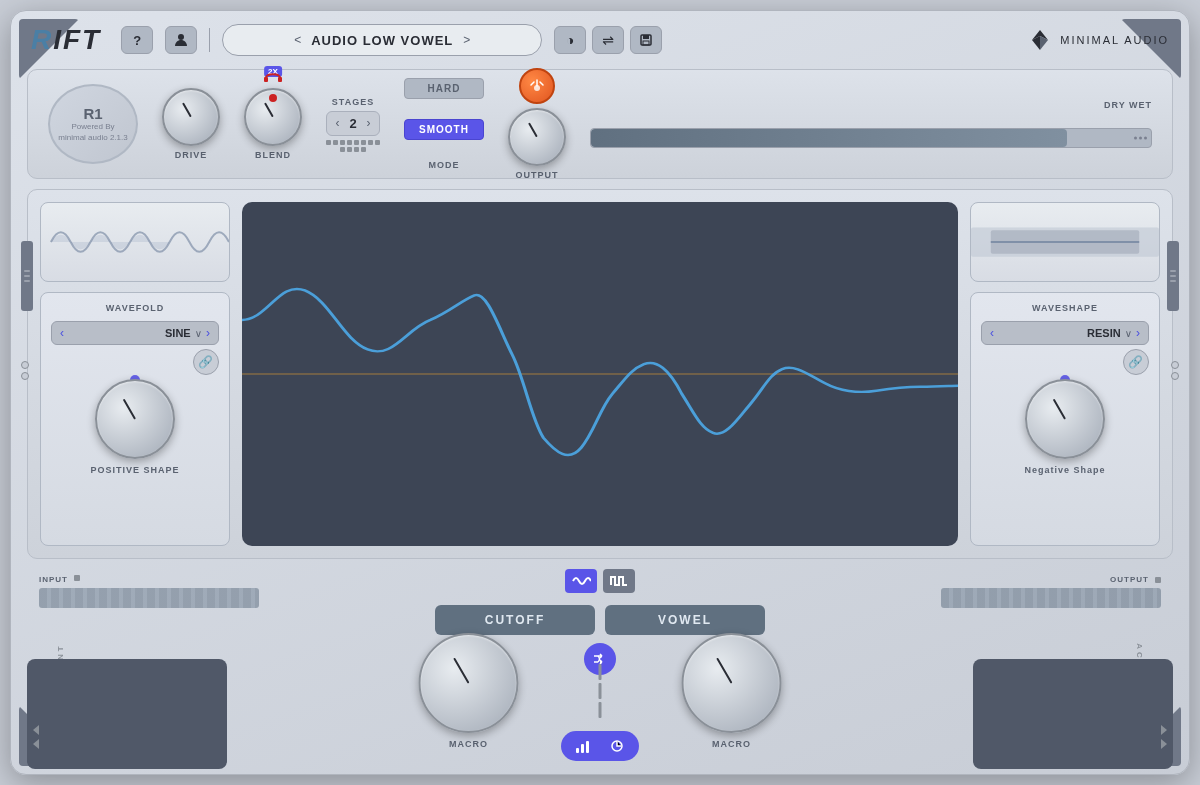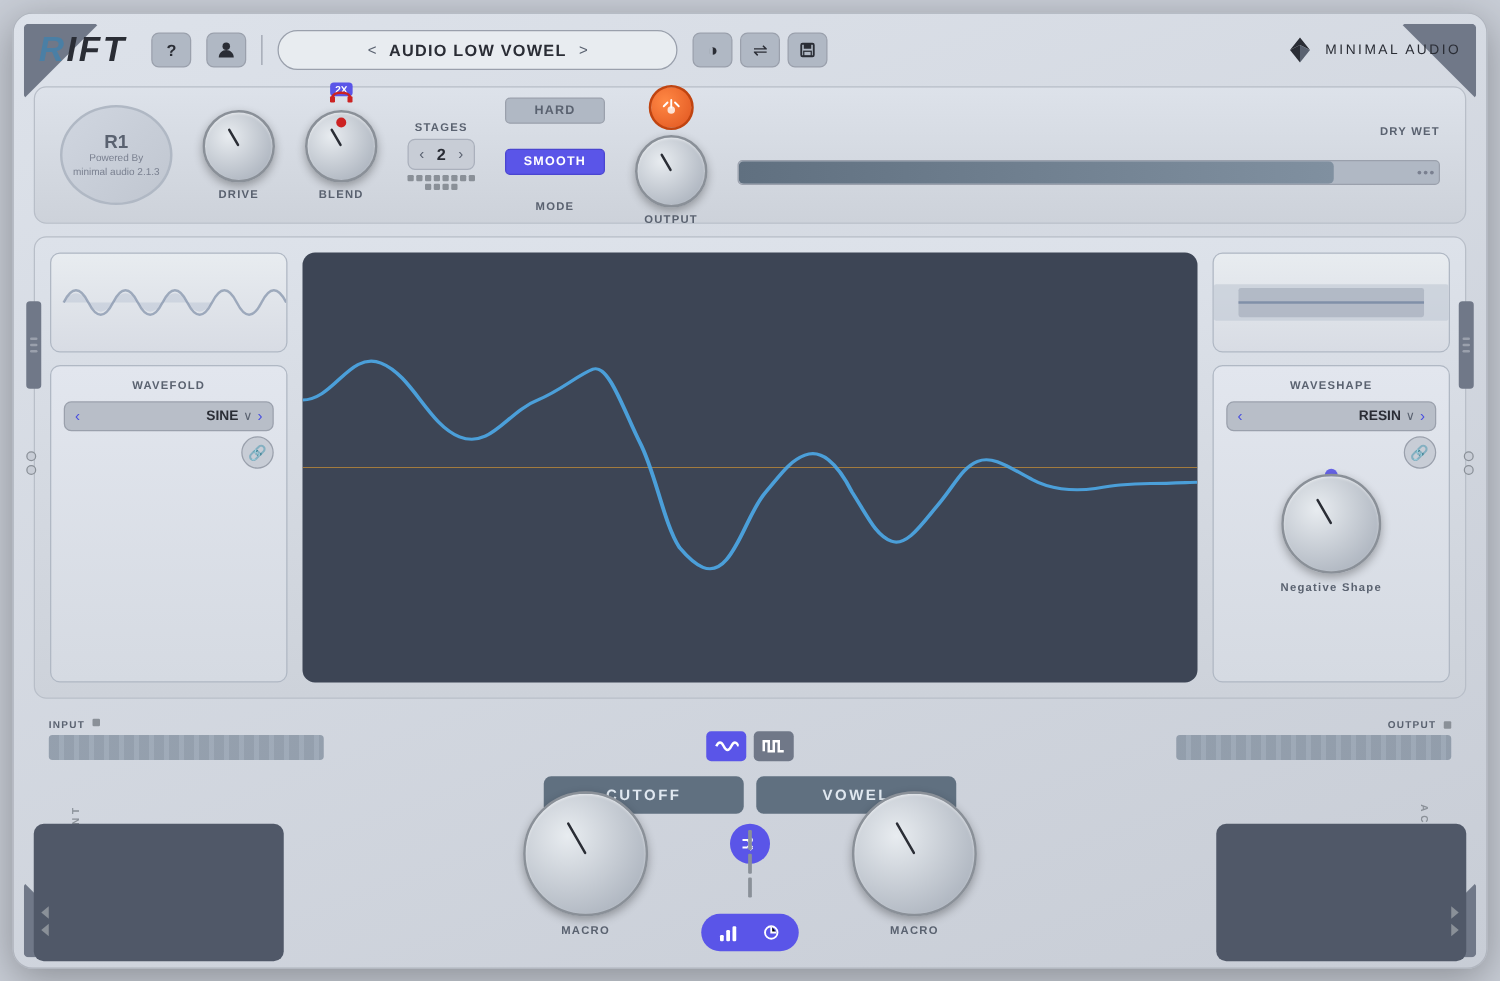--- a/index.html
+++ b/index.html
@@ -434,21 +434,21 @@
       position: absolute;
       top: 558px;
       left: 16px;
       right: 16px;
       height: 200px;
     }
 
     
     .filter-buttons {
       position: absolute;
-      top: 16px;
+      top: 0;
       left: 50%;
       transform: translateX(-50%);
       display: flex;
       flex-direction: column;
       align-items: center;
       gap: 8px;
     }
     .wave-mode-btns {
       display: flex;
       gap: 6px;
@@ -715,20 +715,25 @@
       <div class="wavefold-section">
         <div class="section-title">WAVEFOLD</div>
         <div class="selector-row">
           <span class="selector-arrow">‹</span>
           <span class="selector-value">SINE</span>
           <span class="selector-chevron">∨</span>
           <span class="selector-arrow">›</span>
         </div>
         <div style="display:flex;justify-content:flex-end;margin-top:4px;">
           <div class="link-btn">🔗</div>
+        </div>
+        <div style="position:relative;display:flex;flex-direction:column;align-items:center;margin-top:4px;">
+          <div style="position:absolute;top:-4px;left:50%;transform:translateX(-50%);width:10px;height:10px;border-radius:50%;background:#5a55e8;opacity:0.9;"></div>
+          <div class="knob knob-lg"></div>
+          <div class="knob-label" style="margin-top:6px;">POSITIVE SHAPE</div>
         </div>
       </div>
     </div>
 
     <div class="center-display">
       <svg class="wave-canvas" viewBox="0 0 570 350" preserveAspectRatio="none">
 
         <line x1="0" y1="175" x2="570" y2="175" stroke="#e8a030" stroke-width="1" opacity="0.6"></line>
 
         <path d="M0 120 

